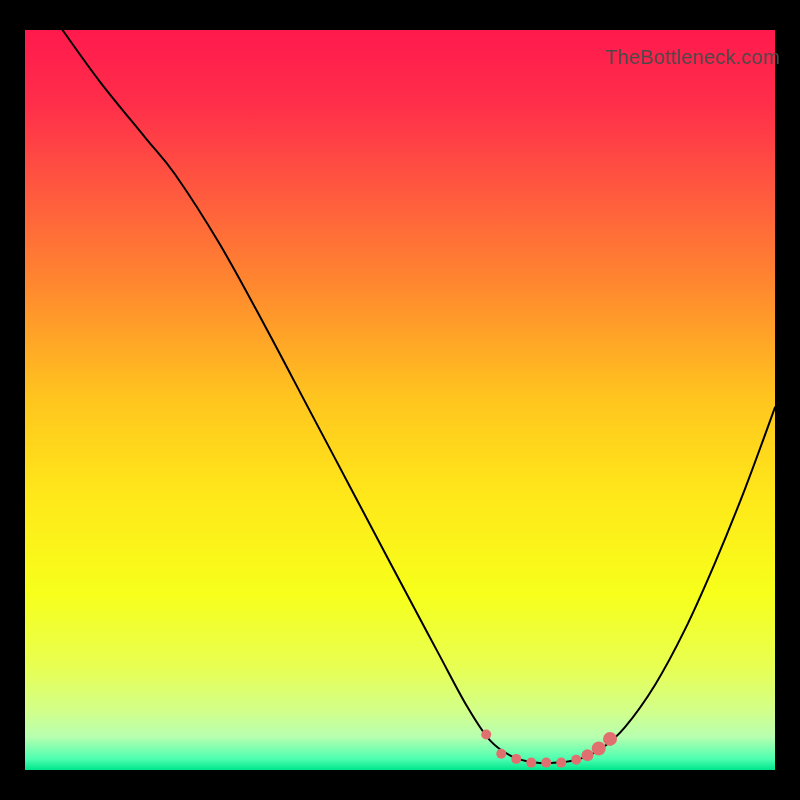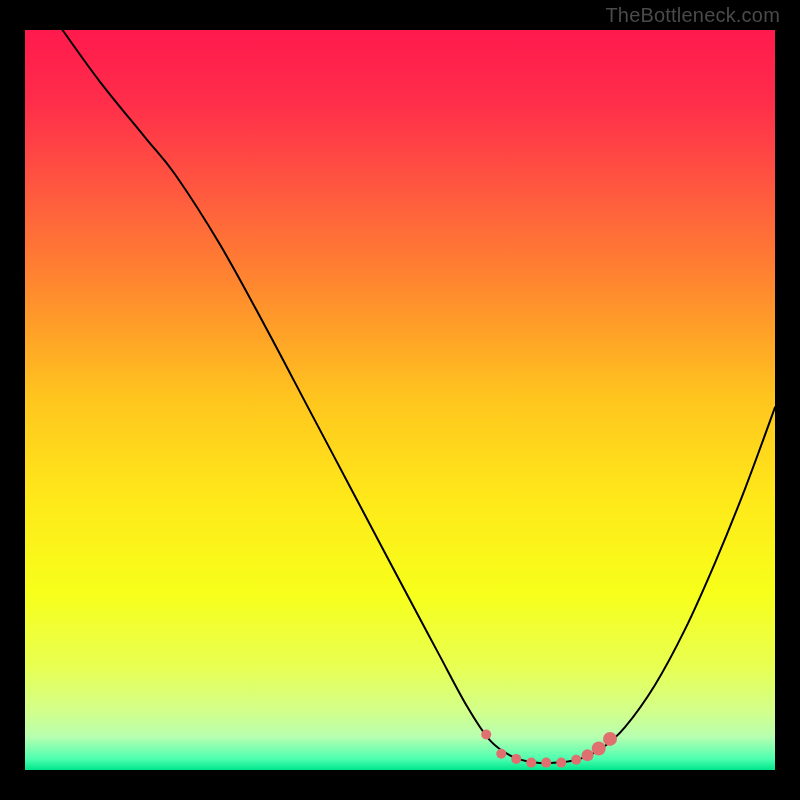--- a/index.html
+++ b/index.html
@@ -28,20 +28,21 @@
   #curve {
     position: absolute;
     inset: 0;
   }
   #watermark {
     position: absolute;
     color: #4a4a4a;
     font-size: 20px;
     font-weight: 500;
     letter-spacing: 0.2px;
+    margin-top: 42px;
   }
 </style>
 </head>
 <body>
 
 <div id="frame" style="left: 0px; top: 0px; width: 800px; height: 800px;">
   <div id="plot" style="left: 25px; top: 30px; width: 750px; height: 740px;">
     <svg id="gradient" viewBox="0 0 750 740" preserveAspectRatio="none" width="750" height="740">
         <defs>
           <linearGradient id="bg-grad" x1="0" y1="0" x2="0" y2="1">

